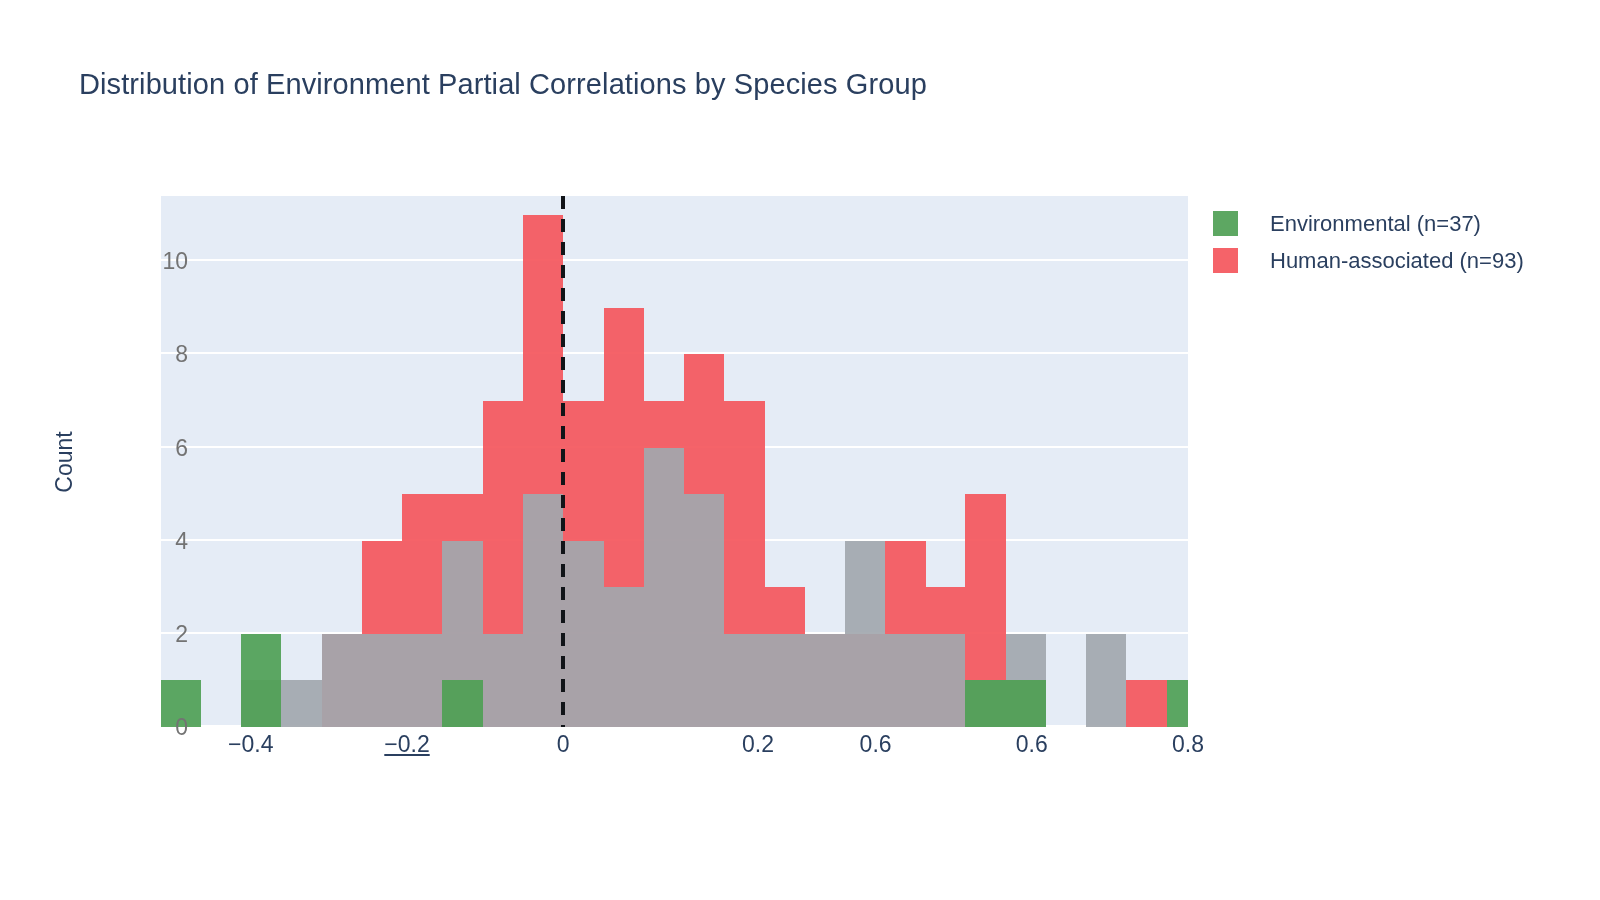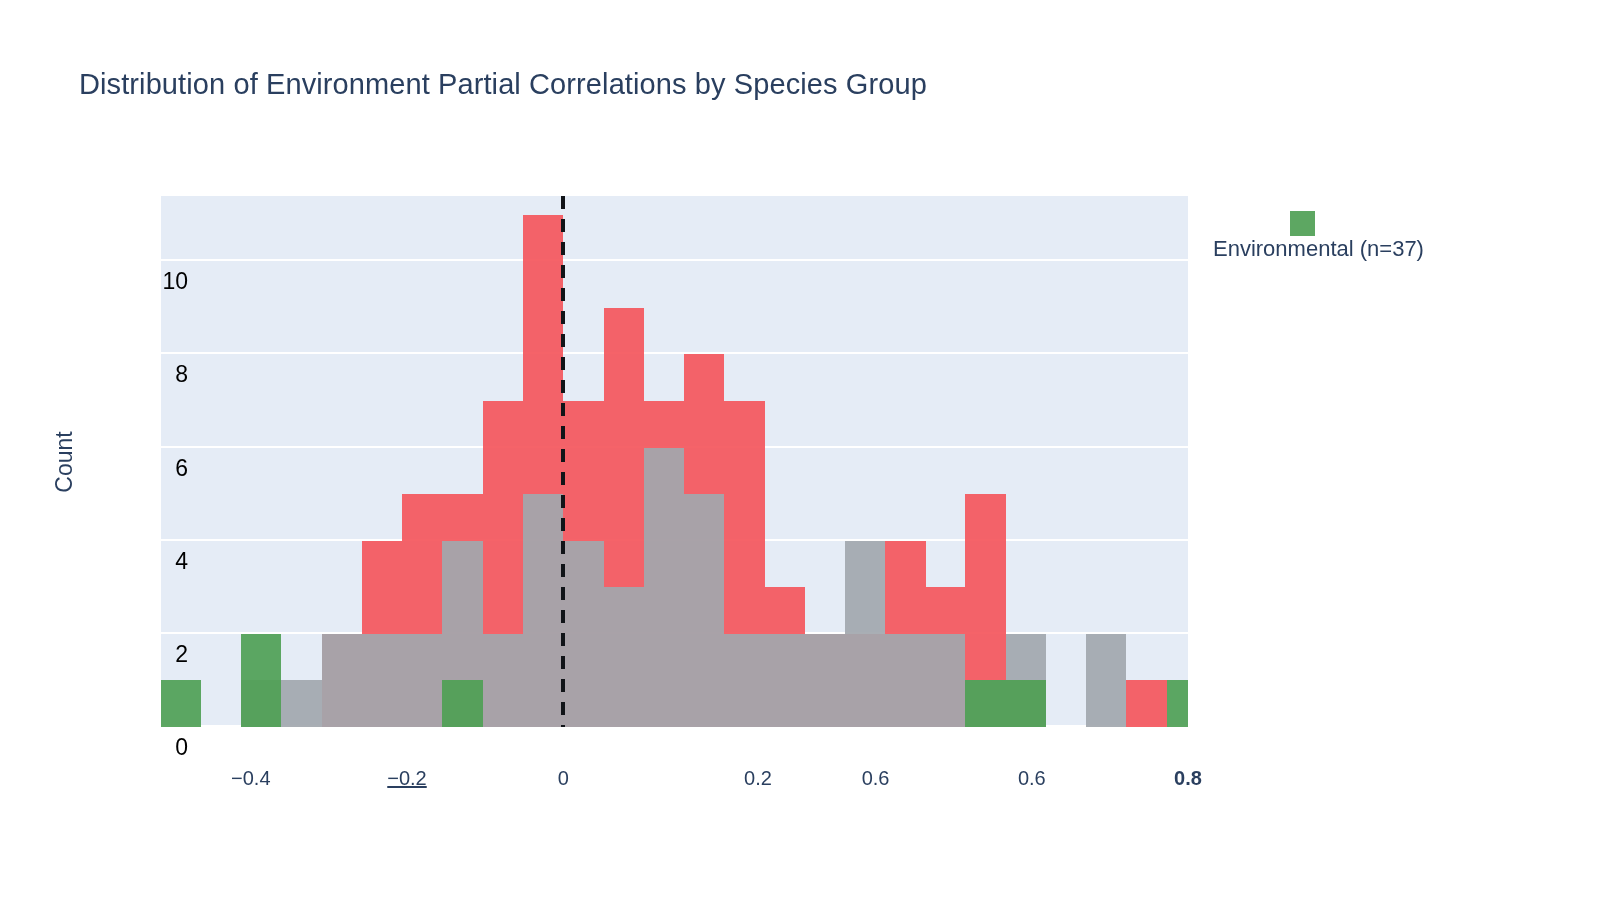--- a/index.html
+++ b/index.html
@@ -31,43 +31,43 @@
   .bar.mix{background:#a2a7ae;opacity:.92;}
 
   .zero-line{
     position:absolute;top:0;bottom:0;width:4px;
     background:repeating-linear-gradient(to bottom,#111418 0 13px,transparent 13px 23px);
   }
 
   
   .y-tick{
     position:absolute;right:1412px;
-    font-size:23px;color:#000000;text-align:right;
-    transform:translateY(-50%);white-space:nowrap;margin-top:20px;
+    font-size:23px;color:#737373;text-align:right;
+    transform:translateY(-50%);white-space:nowrap;
   }
   .x-tick{
     position:absolute;top:731px;
-    font-size:20px;color:#2a3f5f;
-    transform:translateX(-50%);white-space:nowrap;margin-top:36px;
+    font-size:23px;color:#2a3f5f;
+    transform:translateX(-50%);white-space:nowrap;
   }
   .y-axis-title{
     position:absolute;left:64px;top:462px;
     font-size:23px;color:#2a3f5f;
     transform:translate(-50%,-50%) rotate(-90deg);
     transform-origin:center center;white-space:nowrap;
   }
   .x-axis-title{
     position:absolute;left:674px;top:780px;
     font-size:25px;color:#2a3f5f;
     transform:translateX(-50%);white-space:nowrap;
   }
 
   
   .legend{position:absolute;left:1213px;top:211px;}
-  .legend-item{display:flex;align-items:center;height:37px;flex-direction:column;}
+  .legend-item{display:flex;align-items:flex-start;height:37px;}
   .legend-swatch{width:25px;height:25px;margin-right:32px;flex:0 0 auto;}
   .legend-swatch.env{background:#4f9f55;opacity:.92;}
   .legend-swatch.hum{background:#f4565c;opacity:.92;}
   .legend-swatch.mix{background:#a2a7ae;opacity:.92;}
   .legend-label{font-size:22px;color:#2a3f5f;white-space:nowrap;}
 </style>
 </head>
 <body>
 
 <div id="chart-root">
@@ -145,23 +145,27 @@
       <div class="y-tick" style="top: 354.368px;">8</div>
       <div class="y-tick" style="top: 261.211px;">10</div>
     </div>
   <div class="x-ticks-layer">
       <div class="x-tick" style="left: 250.814px;">−0.4</div>
       <div class="x-tick" style="left: 407.011px; text-decoration: underline;">−0.2</div>
       <div class="x-tick" style="left: 563.209px;">0</div>
       <div class="x-tick" style="left: 758px;">0.2</div>
       <div class="x-tick" style="left: 875.605px;">0.6</div>
       <div class="x-tick" style="left: 1031.8px;">0.6</div>
-      <div class="x-tick" style="left: 1188px; font-weight: bold;">0.8</div>
+      <div class="x-tick" style="left: 1188px;">0.8</div>
     </div>
 
   <div class="legend">
       <div class="legend-item">
         <span class="legend-swatch env"></span>
         <span class="legend-label">Environmental (n=37)</span>
       </div>
+      <div class="legend-item">
+        <span class="legend-swatch hum"></span>
+        <span class="legend-label">Human-associated (n=93)</span>
+      </div>
     </div>
 
 </div>
 
 </body></html>

